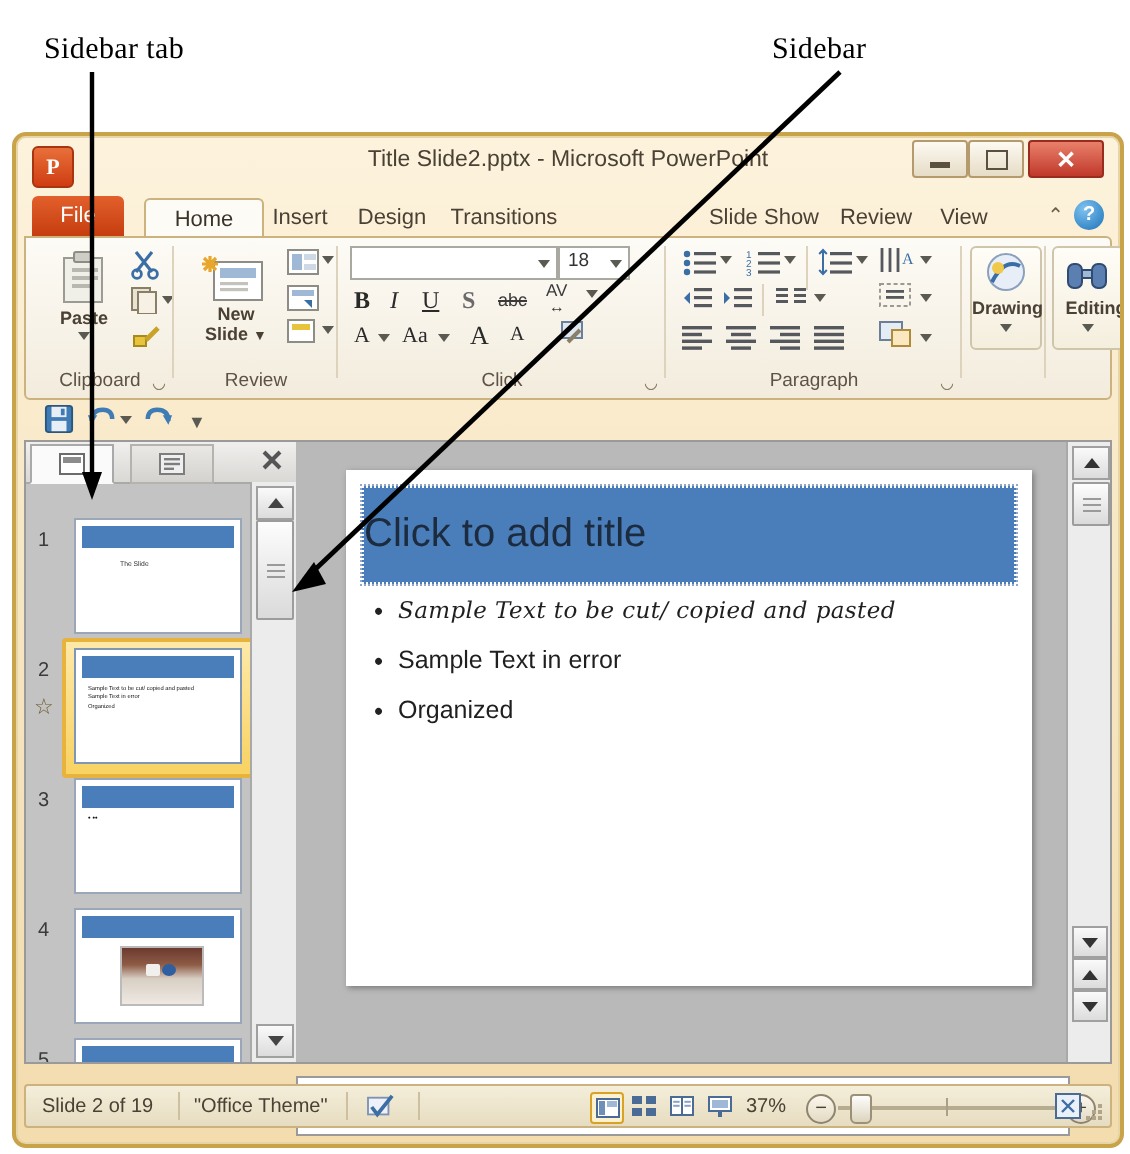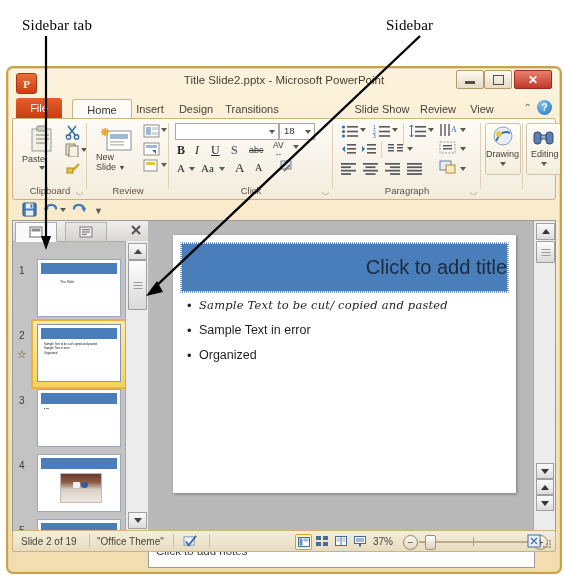--- a/index.html
+++ b/index.html
@@ -79,21 +79,21 @@
   }
   .grp{position:absolute;top:0;height:78px;}
   .grp-label{
     position:absolute;bottom:1px;width:100%;text-align:center;
     font-size:9.5px;color:#5d5champ;color:#5d5245;
   }
   .grp-div{position:absolute;top:4px;width:1px;height:66px;background:#ddd2bb;}
   .dlg-launch{position:absolute;bottom:2px;right:3px;width:8px;height:8px;font-size:8px;color:#8b7d66;}
 
   .btn-sq{position:absolute;border:1px solid transparent;}
-  .icon-lbl{font-size:9px;color:#4a4134;text-align:left;}
+  .icon-lbl{font-size:9px;color:#4a4134;text-align:center;font-weight:bold;}
 
   
   #qat{
     position:absolute;left:4px;top:131px;width:110px;height:20px;
   }
   .qat-btn{position:absolute;top:3px;width:15px;height:15px;}
 
   
   #work{
     position:absolute;left:4px;right:4px;top:152px;bottom:40px;
@@ -144,21 +144,21 @@
 
   
   #edit-area{position:absolute;left:136px;right:21px;top:0;bottom:0;background:#b9b9b9;}
   #slide-canvas{
     position:absolute;left:24px;top:14px;width:343px;height:258px;background:#fff;
     box-shadow:1px 1px 3px rgba(0,0,0,.35);
   }
   #slide-title-box{
     position:absolute;left:8px;top:8px;right:8px;height:47px;background:#4a7ebb;
     border:1px dotted #ffffff;outline:1px dotted #93a8c4;
-    display:flex;align-items:center;justify-content:flex-end;
+    display:flex;align-items:center;justify-content:flex-start;
   }
   #slide-title-text{font-size:20px;color:#1c2b3e;font-family:"Liberation Sans",sans-serif;}
   #slide-body{position:absolute;left:14px;right:10px;top:62px;}
   .bullet-row{display:flex;align-items:flex-start;margin-bottom:8px;}
   .bullet-dot{width:12px;font-size:13px;line-height:17px;color:#222;}
   .bullet-text{font-size:12.5px;color:#1f1f1f;line-height:17px;}
   .bullet-text.script{
     font-family:"DejaVu Serif", serif;font-style:italic;font-size:11.5px;letter-spacing:.2px;
   }
 
@@ -172,21 +172,21 @@
 
   
   #notes-pane{
     position:absolute;left:140px;right:25px;bottom:4px;height:28px;
     background:#fff;border:1px solid #9a9a9a;
   }
   #notes-text{position:absolute;left:7px;top:6px;font-size:11.5px;color:#3b3b3b;}
 
   
   #status-bar{
-    position:absolute;left:4px;right:4px;bottom:20px;height:20px;
+    position:absolute;left:4px;right:4px;bottom:8px;height:20px;
     background:linear-gradient(to bottom,#f4eeda,#e6dcc0);
     border:1px solid #cbb27e;border-radius:2px;
     font-size:10px;color:#4a4134;text-align:center;
   }
   .sb-seg{position:absolute;top:0;height:20px;display:flex;align-items:center;}
   .sb-sep{position:absolute;top:3px;width:1px;height:14px;background:#cdbf9f;}
   .viewbtn{
     position:absolute;top:3px;width:15px;height:14px;
     display:flex;align-items:center;justify-content:center;
   }

